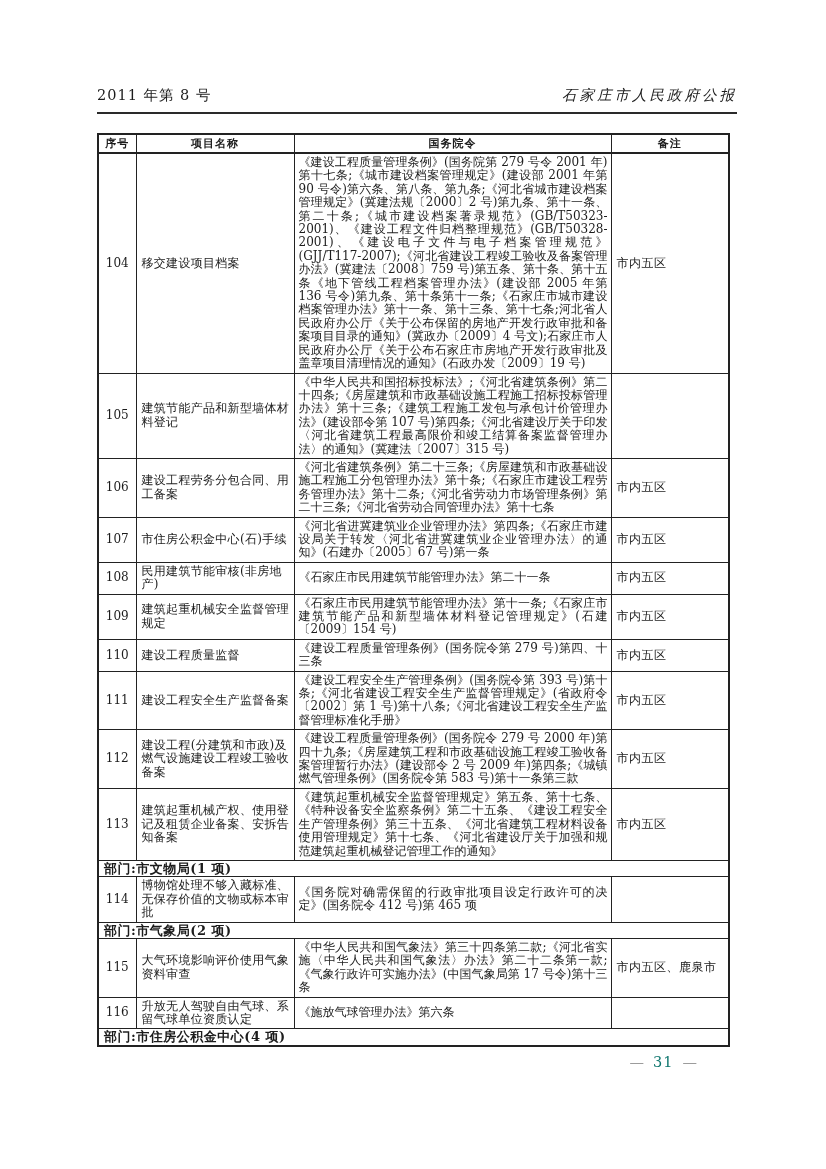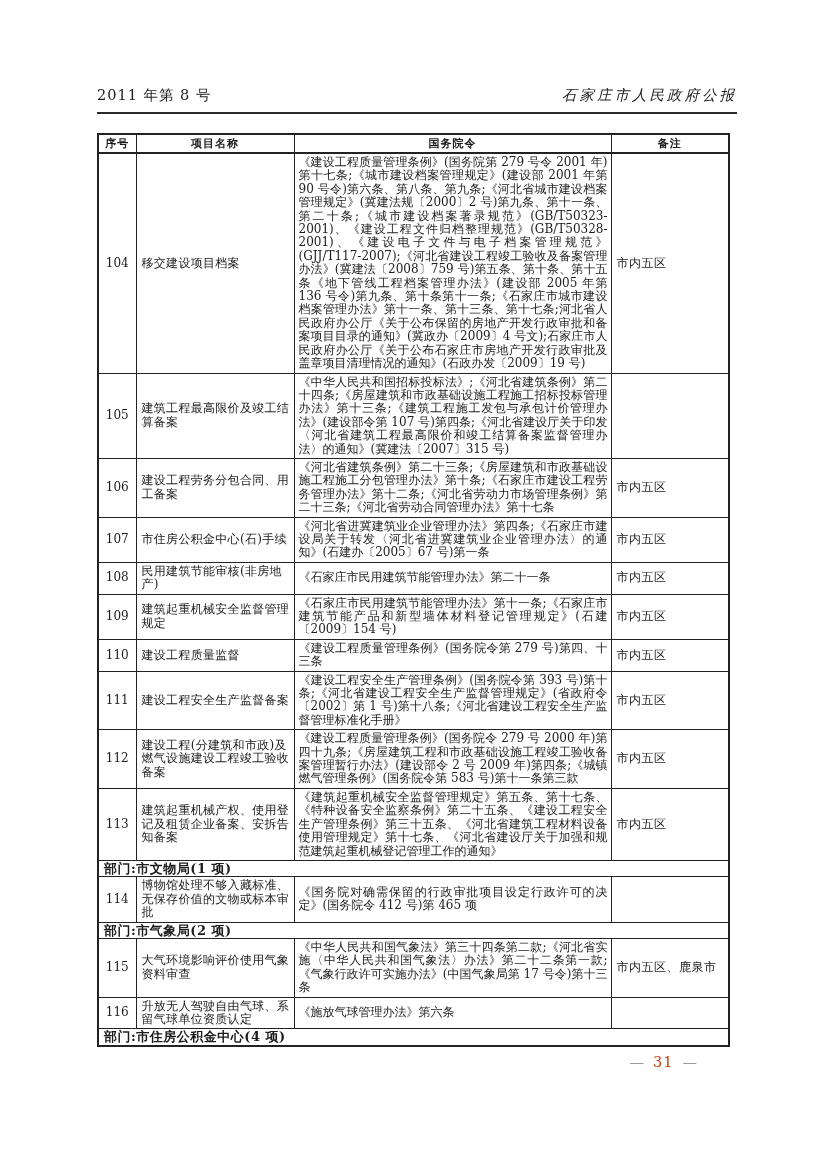--- a/index.html
+++ b/index.html
@@ -63,21 +63,21 @@
   }
   .page-footer {
     width: 631px;
     margin-top: 7px;
     text-align: right;
     padding-right: 22px;
     box-sizing: border-box;
     font-size: 14.5px;
   }
   .footer-dash { color: #9a9a9a; padding: 0 9px; }
-  .footer-page-number { color: #c2410c; letter-spacing: 1px; }
+  .footer-page-number { color: #0f766e; letter-spacing: 1px; }
 </style>
 </head>
 <body>
 
 <div class="page">
 
   <div class="page-header">
     <span class="issue-label">2011 年第 8 号</span>
     <span class="gazette-title">石家庄市人民政府公报</span>
   </div>
@@ -100,21 +100,21 @@
     <tbody>
   <tr>
     <td class="col-no">104</td>
     <td class="col-name">移交建设项目档案</td>
     <td class="col-basis">《建设工程质量管理条例》(国务院第 279 号令 2001 年)第十七条;《城市建设档案管理规定》(建设部 2001 年第 90 号令)第六条、第八条、第九条;《河北省城市建设档案管理规定》(冀建法规〔2000〕2 号)第九条、第十一条、第二十条;《城市建设档案著录规范》(GB/T50323-2001)、《建设工程文件归档整理规范》(GB/T50328-2001)、《建设电子文件与电子档案管理规范》(GJJ/T117-2007);《河北省建设工程竣工验收及备案管理办法》(冀建法〔2008〕759 号)第五条、第十条、第十五条《地下管线工程档案管理办法》(建设部 2005 年第 136 号令)第九条、第十条第十一条;《石家庄市城市建设档案管理办法》第十一条、第十三条、第十七条;河北省人民政府办公厅《关于公布保留的房地产开发行政审批和备案项目目录的通知》(冀政办〔2009〕4 号文);石家庄市人民政府办公厅《关于公布石家庄市房地产开发行政审批及盖章项目清理情况的通知》(石政办发〔2009〕19 号)</td>
     <td class="col-remark">市内五区</td>
   </tr>
 
   <tr>
     <td class="col-no">105</td>
-    <td class="col-name">建筑工程最高限价及竣工结算备案</td>
+    <td class="col-name">建筑节能产品和新型墙体材料登记</td>
     <td class="col-basis">《中华人民共和国招标投标法》;《河北省建筑条例》第二十四条;《房屋建筑和市政基础设施工程施工招标投标管理办法》第十三条;《建筑工程施工发包与承包计价管理办法》(建设部令第 107 号)第四条;《河北省建设厅关于印发〈河北省建筑工程最高限价和竣工结算备案监督管理办法〉的通知》(冀建法〔2007〕315 号)</td>
     <td class="col-remark"></td>
   </tr>
 
   <tr>
     <td class="col-no">106</td>
     <td class="col-name">建设工程劳务分包合同、用工备案</td>
     <td class="col-basis">《河北省建筑条例》第二十三条;《房屋建筑和市政基础设施工程施工分包管理办法》第十条;《石家庄市建设工程劳务管理办法》第十二条;《河北省劳动力市场管理条例》第二十三条;《河北省劳动合同管理办法》第十七条</td>
     <td class="col-remark">市内五区</td>
   </tr>

